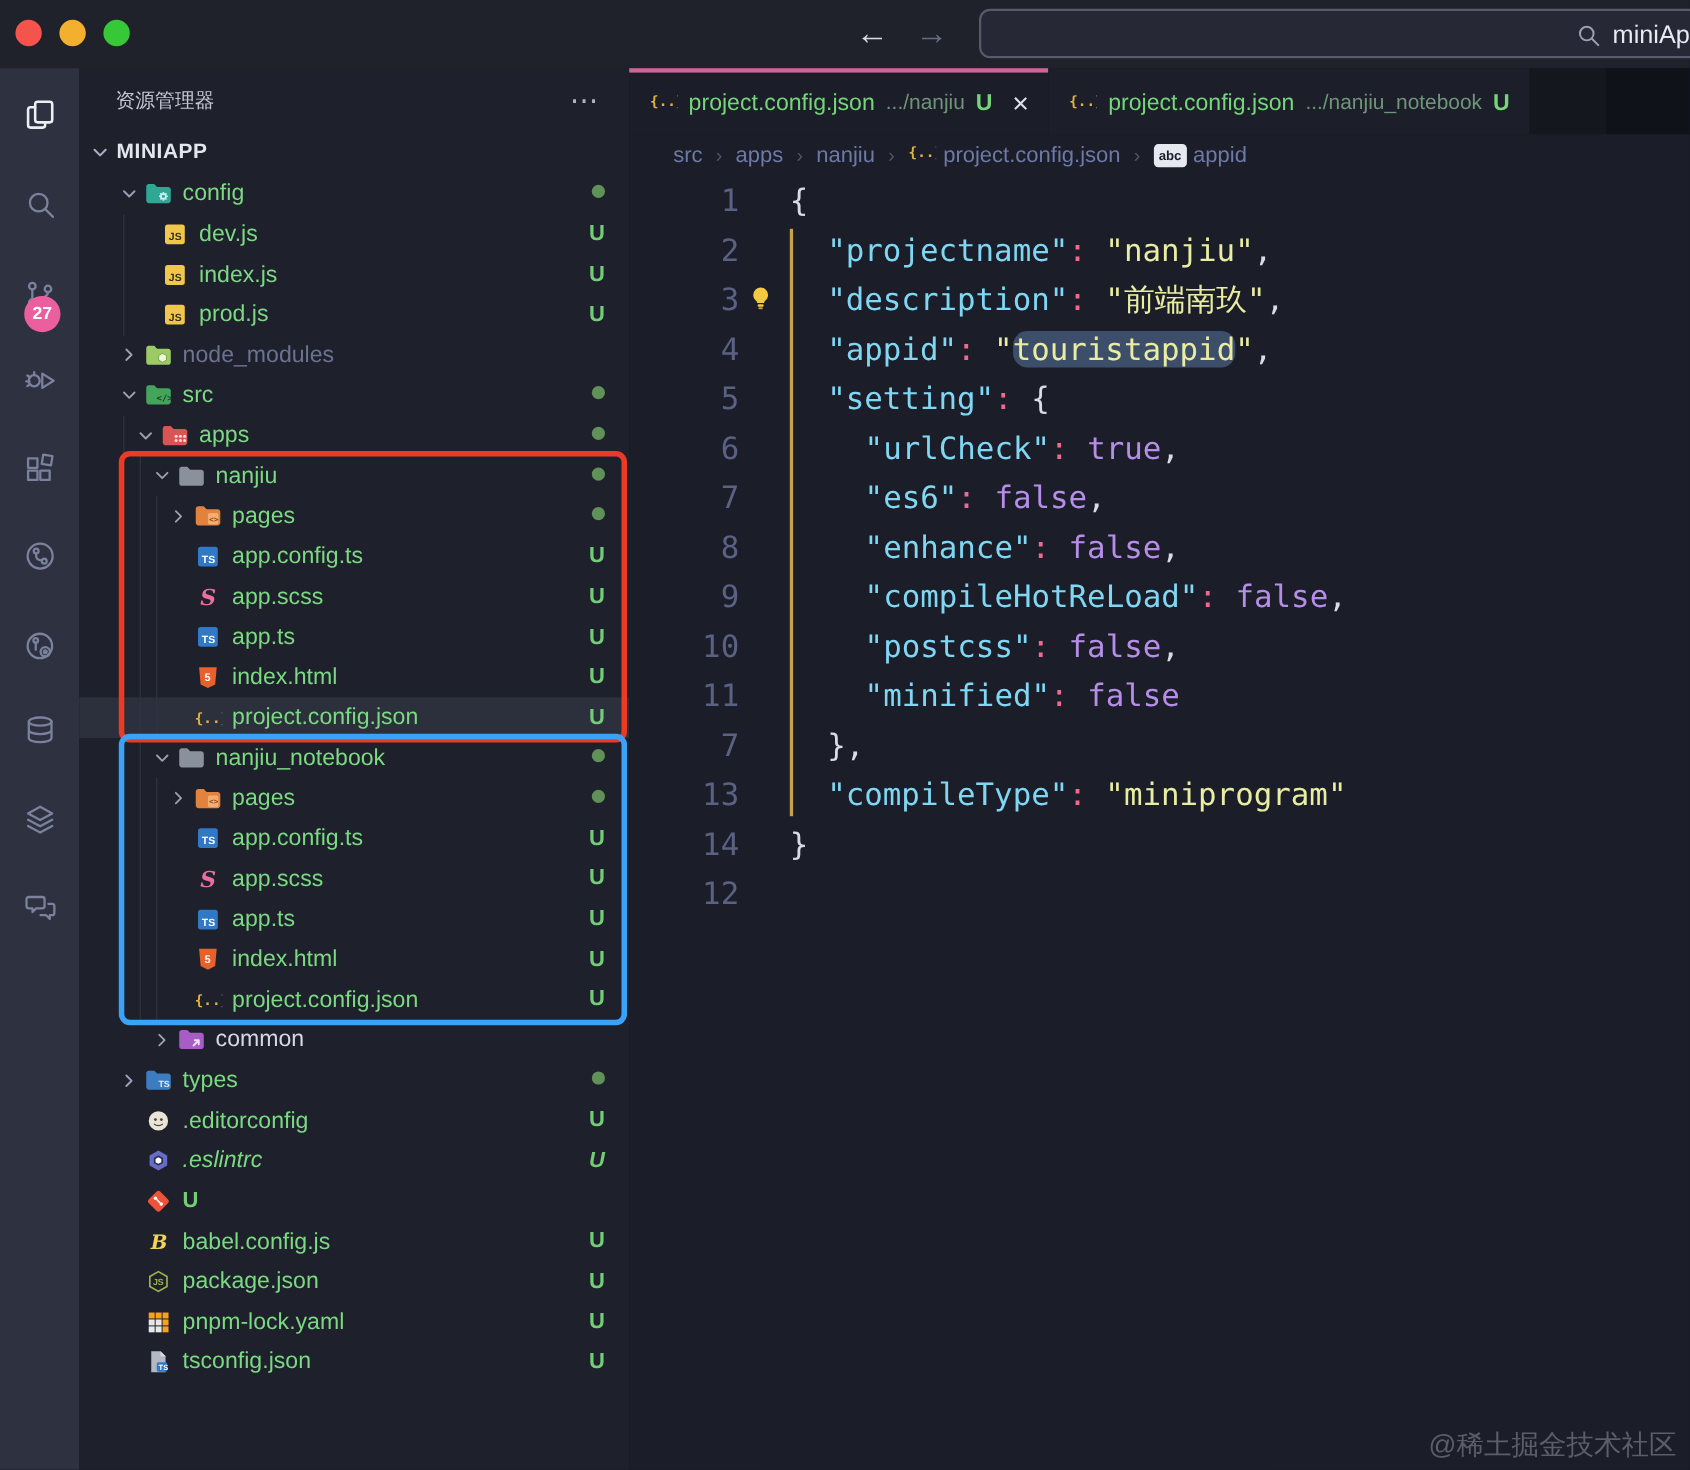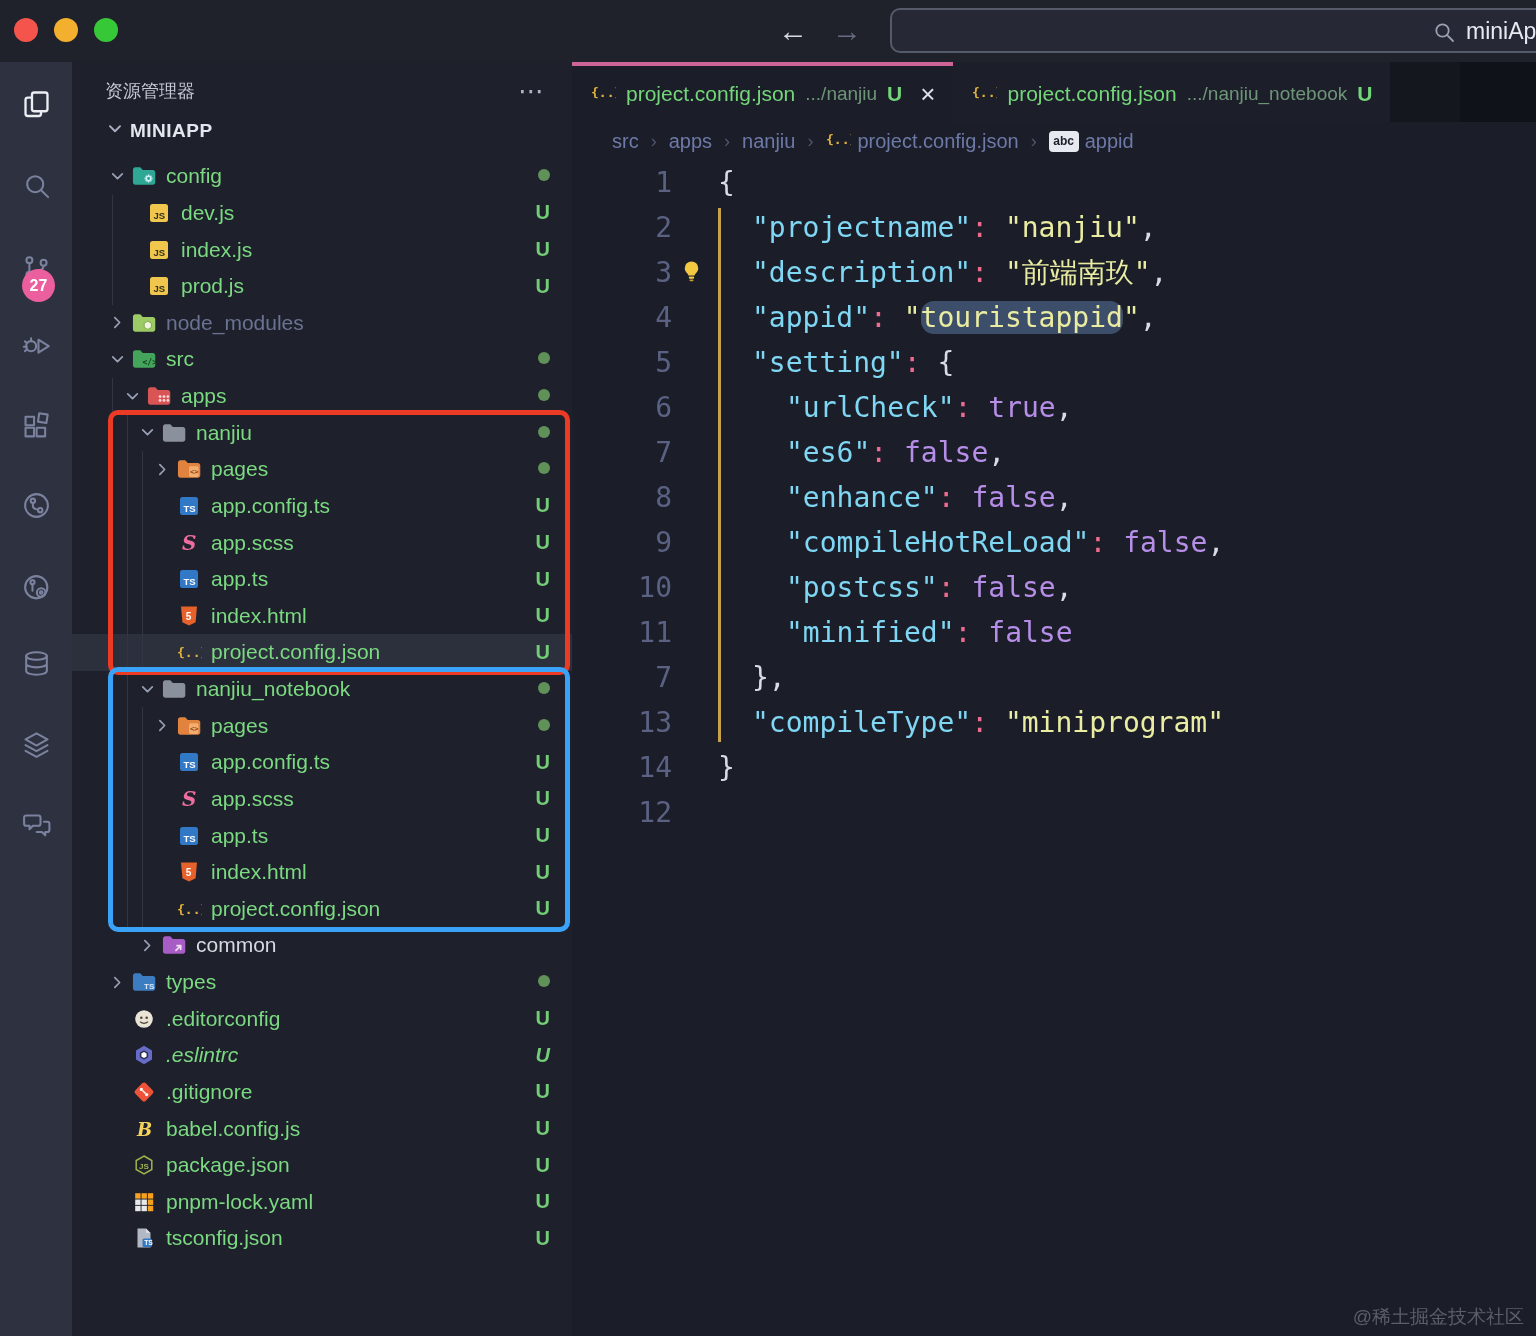--- a/index.html
+++ b/index.html
@@ -26,21 +26,21 @@
   .ab-item.active svg { stroke:#eceef4; stroke-width:1.8; }
   .scm-badge { position:absolute; left:22px; top:32px; min-width:33px; height:33px; border-radius:17px;
                background:#ec5f9e; color:#fff; font-size:16px; font-weight:bold;
                display:flex; align-items:center; justify-content:center;text-align:center; }
 
   
   .sidebar { position:absolute; left:72px; top:62px; width:500px; height:1274px; background:#1e212c; overflow:hidden; }
   .sb-header { height:58px; display:flex; align-items:center; padding:0 26px 0 33px; }
   .sb-title { color:#c3c8d4; font-size:18px; flex:1; }
   .sb-dots { color:#aeb4c4; font-size:26px; letter-spacing:2px; }
-  .root-row { height:38px; display:flex; align-items:flex-start; padding-left:10px;margin-left:24px; }
+  .root-row { height:38px; display:flex; align-items:center; padding-left:10px; }
   .root-label { color:#e3e6ee; font-weight:bold; font-size:19px; letter-spacing:.5px; margin-left:6px; }
   .tree { position:relative; }
   .row { height:36.63px; display:flex; align-items:center; position:relative; }
   .row.selected { background:#2c303d; }
   .chev { width:25px; display:flex; justify-content:center; flex:none; }
   .ficon { width:27px; margin-right:9px; display:flex; justify-content:center; flex:none; }
   .rlabel { font-size:21px; color:#7bd981; white-space:nowrap; flex:1; }
   .rlabel.dim { color:#6b7292; }
   .rlabel.plain { color:#d6d9e1; }
   .rbadge { margin-right:22px; }
@@ -72,21 +72,21 @@
 
   .editor { position:relative; font-family:"DejaVu Sans Mono",monospace; font-size:28px; }
   .line { height:45px; display:flex; align-items:center; }
   .ln { width:100px; text-align:right; color:#5a6183; flex:none; }
   .code { padding-left:46px; white-space:pre; }
   .tk-k { color:#7fd7f4; } .tk-c { color:#ee6a8f; } .tk-s { color:#eaeda1; }
   .tk-b { color:#b68ee8; } .tk-p { color:#d8dce5; } .tk-w { }
   .tk-sel { color:#eaeda1; background:#3d4e6b; border-radius:13px; }
   .indent-guide { position:absolute; left:146px; width:2.5px; background:#c7a24b; z-index:2; }
   .bulb { position:absolute; left:106px; z-index:3; }
-  .watermark { position:absolute; right:12px; bottom:6px; color:#5a5e69; font-size:19px; }
+  .watermark { position:absolute; right:12px; bottom:6px; color:#5a5e69; font-size:25px; }
 </style>
 </head>
 <body>
 
 <div class="window">
 
   <div class="titlebar">
     <div class="traffic">
       <div class="tl" id="tl-close" style="background: rgb(244, 84, 76);"></div>
       <div class="tl" id="tl-min" style="background: rgb(243, 176, 47);"></div>
@@ -515,21 +515,20 @@
         <div class="row" style="padding-left: 33px;">
           <span class="chev"></span>
           <span class="ficon">
             <svg width="24" height="24" viewBox="0 0 24 24">
               <rect x="4.6" y="4.6" width="14.8" height="14.8" rx="2.6" transform="rotate(45 12 12)" fill="#ee5238"></rect>
               <circle cx="9.4" cy="9.4" r="1.6" fill="#fff"></circle>
               <circle cx="14.6" cy="14.6" r="1.6" fill="#fff"></circle>
               <path d="M10.5 10.5l3 3" stroke="#fff" stroke-width="1.4"></path>
             </svg>
           </span>
-          <span class="rlabel">.gitignore</span>
           <span class="rbadge badge-u">U</span>
         </div>
         <div class="row" style="padding-left: 33px;">
           <span class="chev"></span>
           <span class="ficon">
             <svg width="24" height="24" viewBox="0 0 24 24">
               <text x="5" y="18.5" font-size="18" font-weight="bold" font-style="italic" fill="#f3d35a" font-family="'DejaVu Serif',serif">B</text>
             </svg>
           </span>
           <span class="rlabel">babel.config.js</span>

